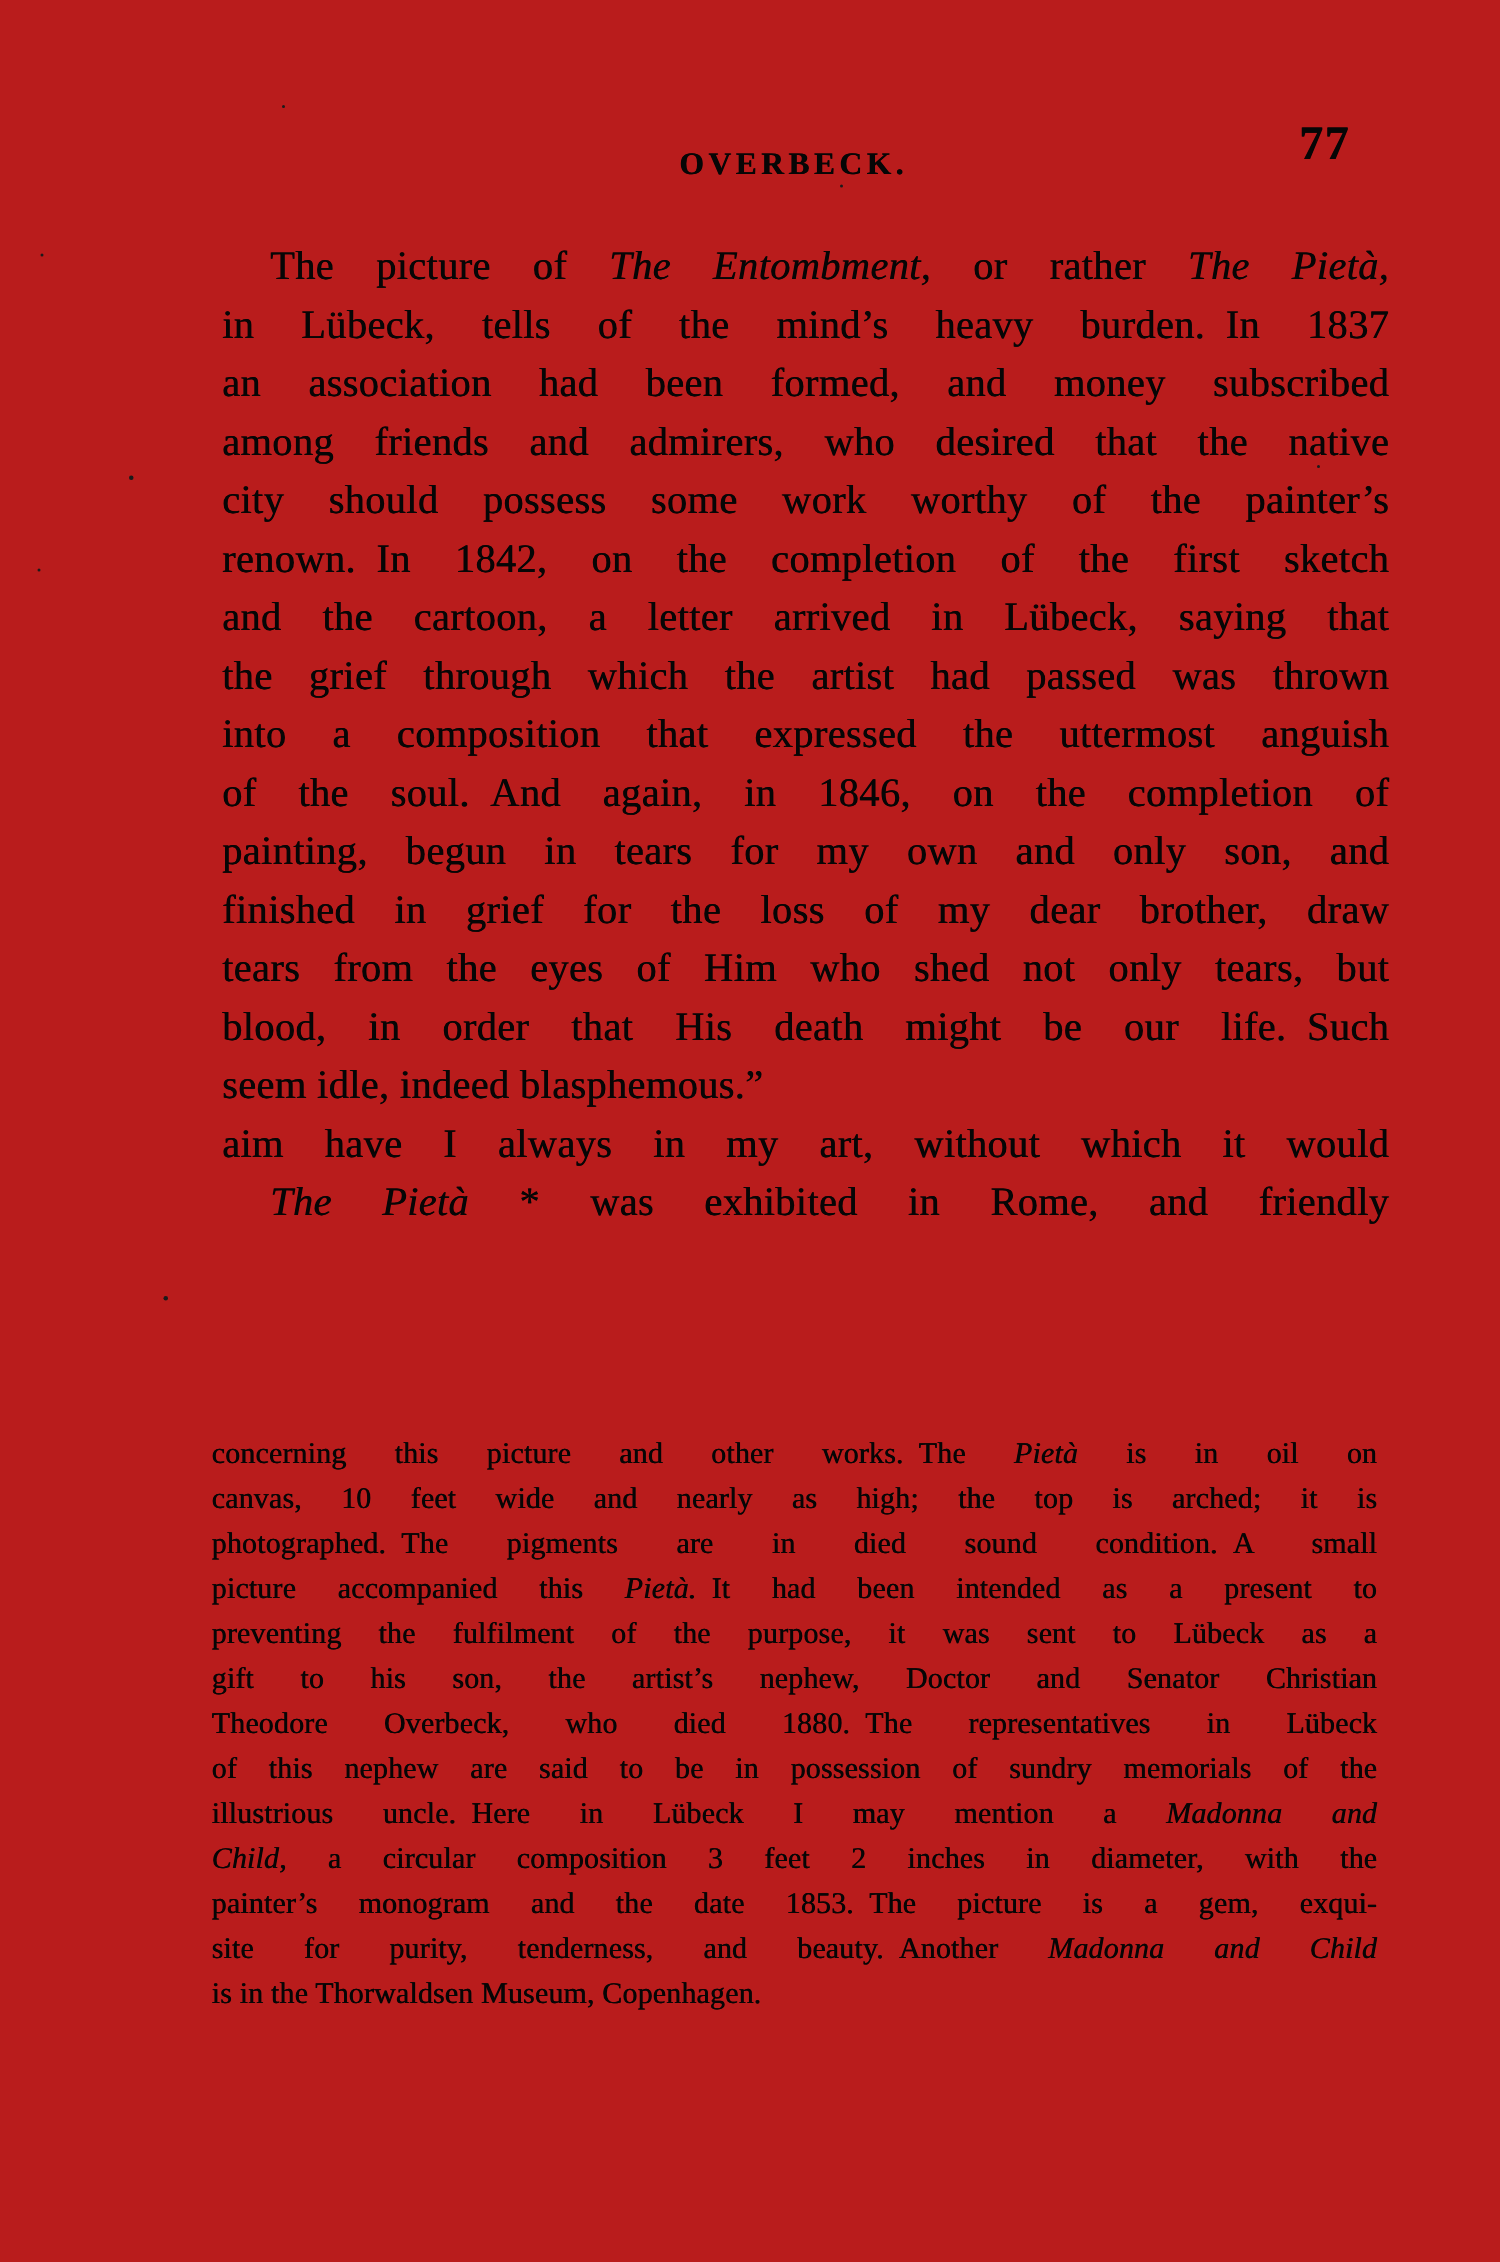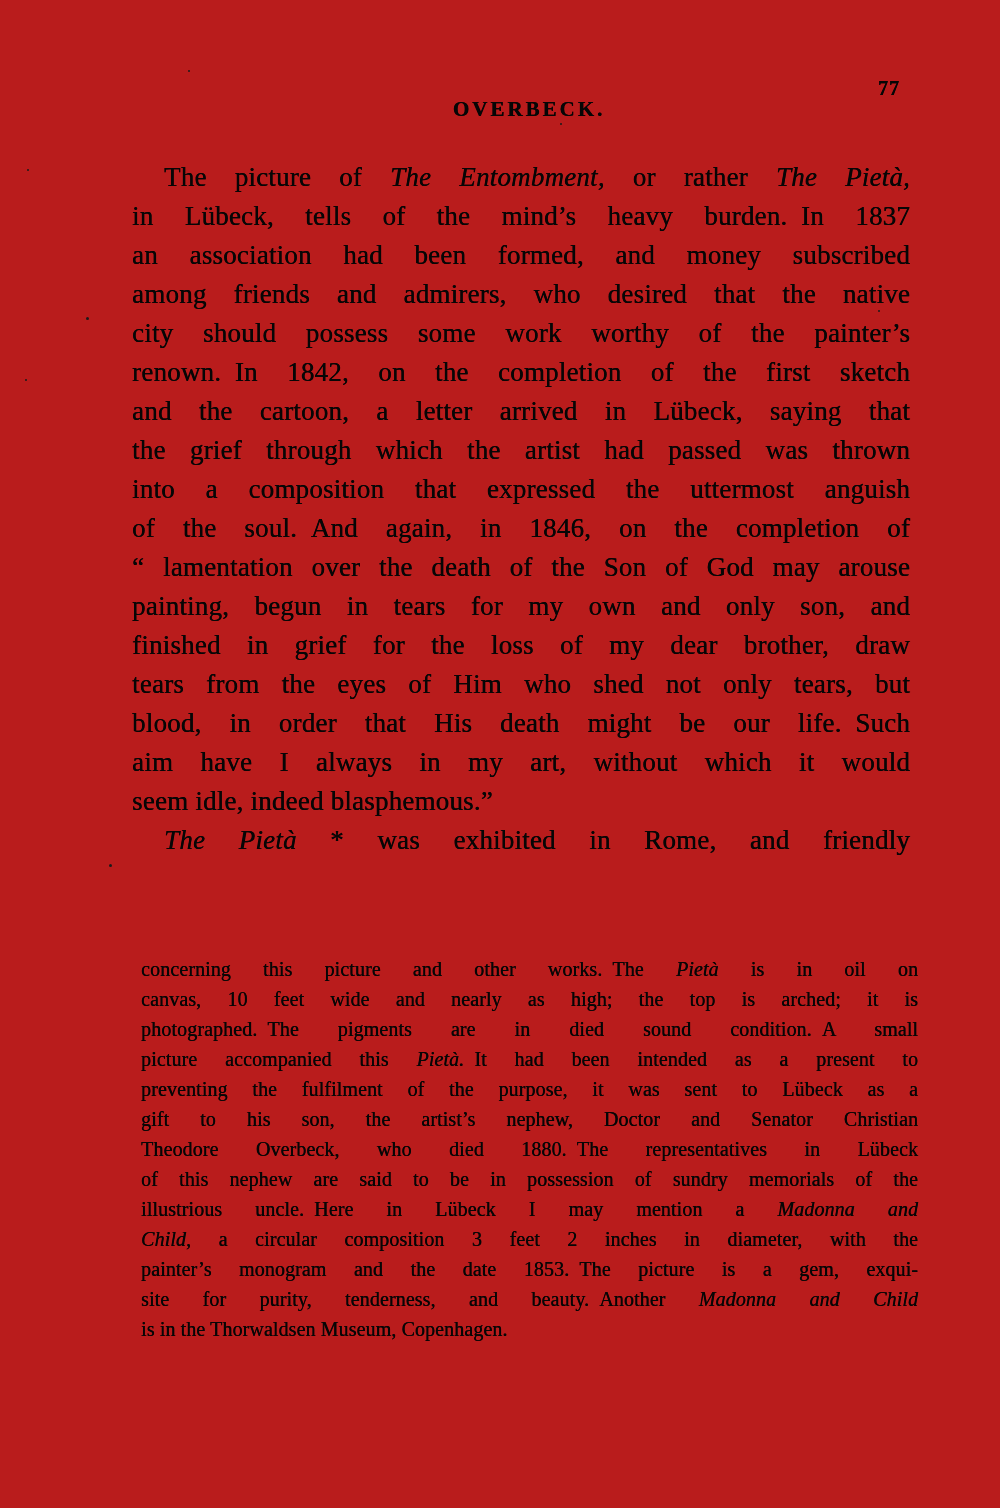--- a/index.html
+++ b/index.html
@@ -33,29 +33,29 @@
     top: 11px;
     text-align: center;
     font-size: 21px;
     font-weight: bold;
     letter-spacing: 3px;
   }
   .page-number {
     position: absolute;
     right: 18px;
     top: -9px;
-    font-size: 20px;
+    font-size: 32px;
     font-weight: bold;
     letter-spacing: 1px;
   }
 
   
   .body-text {
     position: absolute;
-    left: 132px;
+    left: 148px;
     top: 158px;
     width: 778px;
     font-size: 27px;
     line-height: 39px;
     letter-spacing: 0.2px;
   }
   .footnote {
     position: absolute;
     left: 141px;
     top: 954px;
@@ -98,27 +98,26 @@
       <div class="tline ind"><span>The picture of </span><span class="it">The Entombment,</span><span> or rather </span><span class="it">The Pietà,</span></div>
       <div class="tline"><span>in Lübeck, tells of the mind’s heavy burden. In 1837</span></div>
       <div class="tline"><span>an association had been formed, and money subscribed</span></div>
       <div class="tline"><span>among friends and admirers, who desired that the native</span></div>
       <div class="tline"><span>city should possess some work worthy of the painter’s</span></div>
       <div class="tline"><span>renown. In 1842, on the completion of the first sketch</span></div>
       <div class="tline"><span>and the cartoon, a letter arrived in Lübeck, saying that</span></div>
       <div class="tline"><span>the grief through which the artist had passed was thrown</span></div>
       <div class="tline"><span>into a composition that expressed the uttermost anguish</span></div>
       <div class="tline"><span>of the soul. And again, in 1846, on the completion of</span></div>
-      <div class="tline"><span>“ lamentation over the death of the Son of God may arouse</span></div>
       <div class="tline"><span>painting, begun in tears for my own and only son, and</span></div>
       <div class="tline"><span>finished in grief for the loss of my dear brother, draw</span></div>
       <div class="tline"><span>tears from the eyes of Him who shed not only tears, but</span></div>
       <div class="tline"><span>blood, in order that His death might be our life. Such</span></div>
+      <div class="tline last"><span>seem idle, indeed blasphemous.”</span></div>
       <div class="tline"><span>aim have I always in my art, without which it would</span></div>
-      <div class="tline last"><span>seem idle, indeed blasphemous.”</span></div>
       <div class="tline ind"><span class="it">The Pietà</span><span> *  was exhibited in Rome, and friendly</span></div>
     </div>
 
   <div class="footnote">
       <div class="tline"><span>concerning this picture and other works. The </span><span class="it">Pietà</span><span> is in oil on</span></div>
       <div class="tline"><span>canvas, 10 feet wide and nearly as high; the top is arched; it is</span></div>
       <div class="tline"><span>photographed. The pigments are in died sound condition. A small</span></div>
       <div class="tline"><span>picture accompanied this </span><span class="it">Pietà.</span><span> It had been intended as a present to</span></div>
       <div class="tline"><span>preventing the fulfilment of the purpose, it was sent to Lübeck as a</span></div>
       <div class="tline"><span>gift to his son, the artist’s nephew, Doctor and Senator Christian</span></div>

